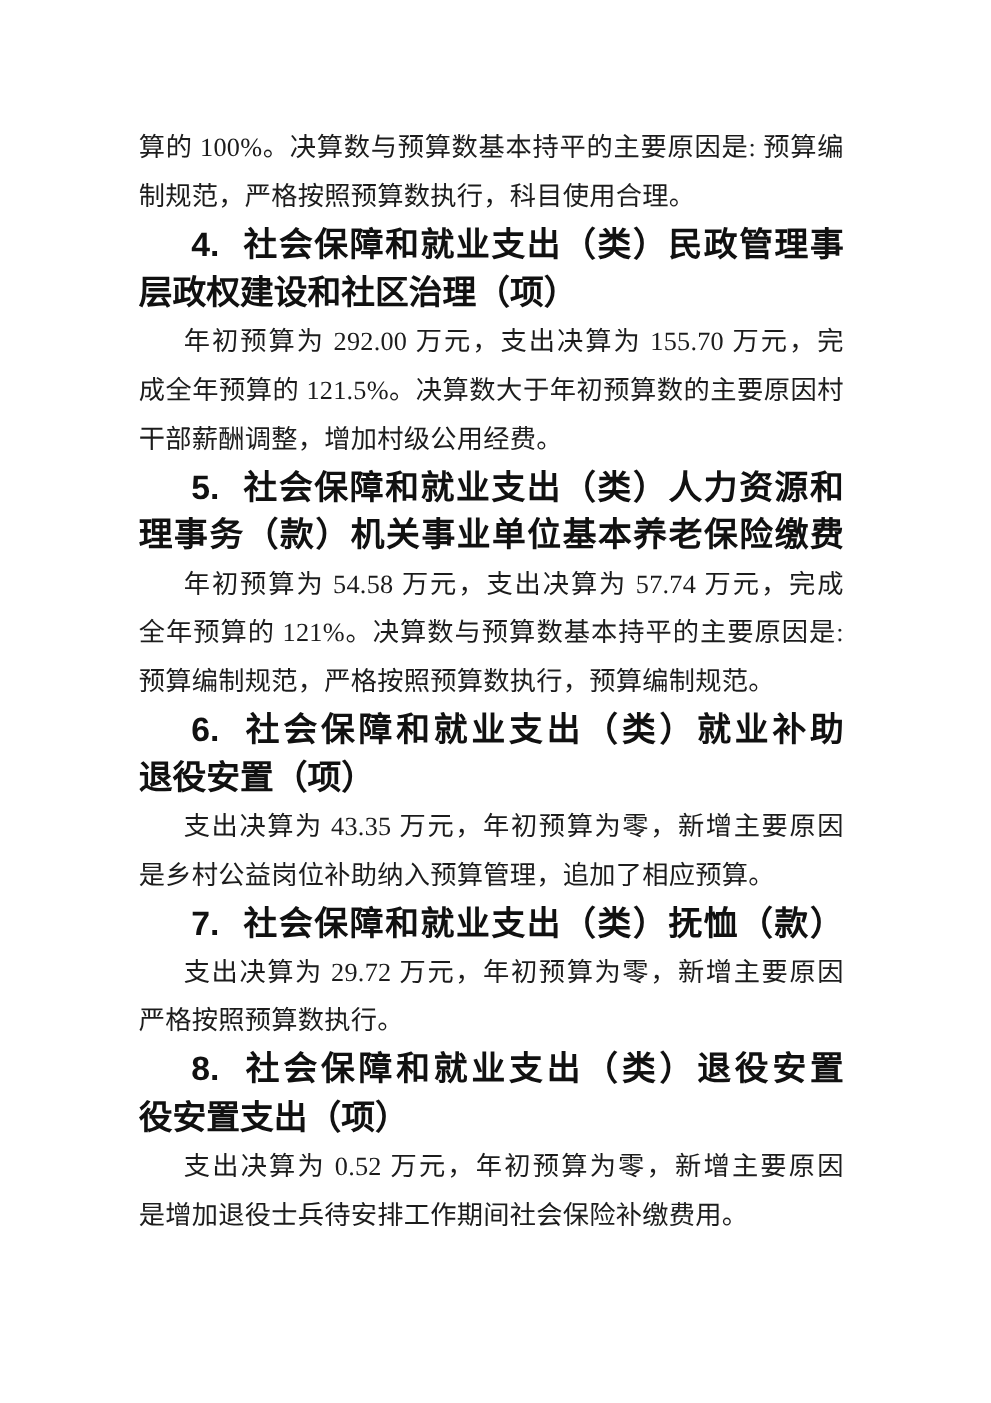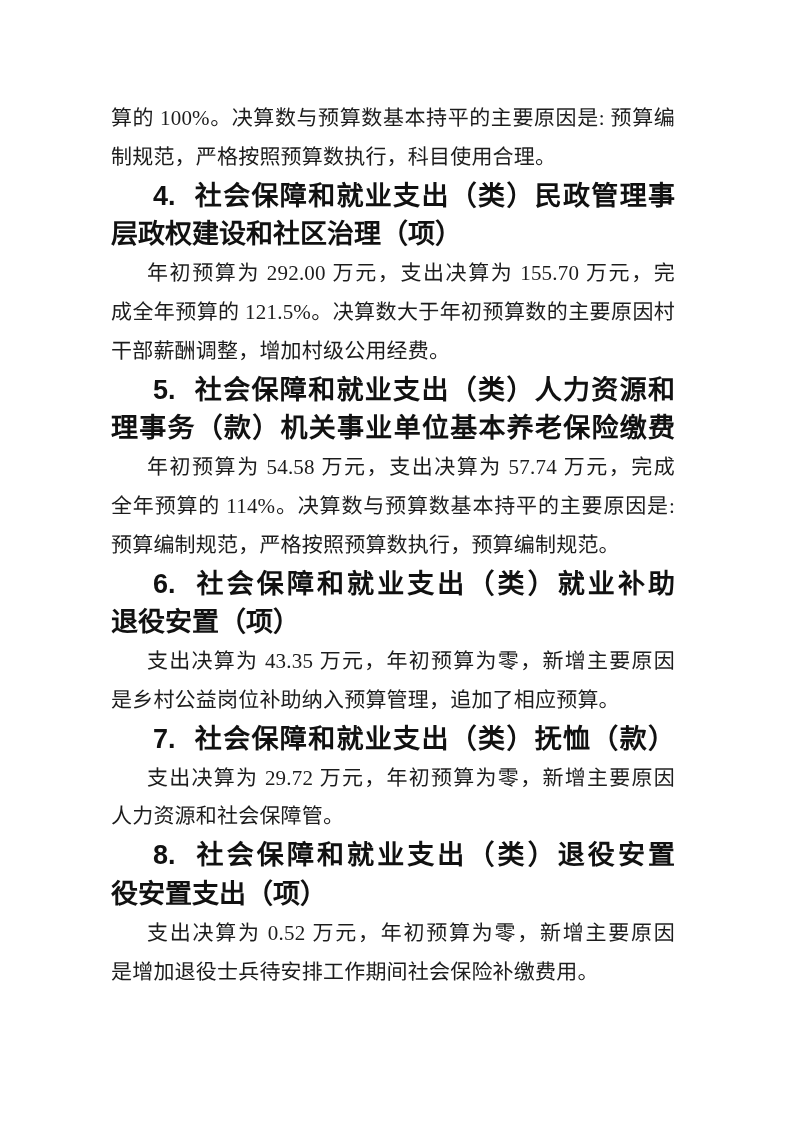--- a/index.html
+++ b/index.html
@@ -62,37 +62,37 @@
         <div class="line full indent">年初预算为 292.00 万元，支出决算为 155.70 万元，完</div>
         <div class="line full">成全年预算的 121.5%。决算数大于年初预算数的主要原因村</div>
         <div class="line">干部薪酬调整，增加村级公用经费。</div>
       </div>
       <div class="para heading">
         <div class="line full indent"><span class="hnum">5.</span>社会保障和就业支出（类）人力资源和社会保障管</div>
         <div class="line">理事务（款）机关事业单位基本养老保险缴费支出（项）</div>
       </div>
       <div class="para body">
         <div class="line full indent">年初预算为 54.58 万元，支出决算为 57.74 万元，完成</div>
-        <div class="line full">全年预算的 114%。决算数与预算数基本持平的主要原因是:</div>
+        <div class="line full">全年预算的 121%。决算数与预算数基本持平的主要原因是:</div>
         <div class="line">预算编制规范，严格按照预算数执行，预算编制规范。</div>
       </div>
       <div class="para heading">
         <div class="line full indent"><span class="hnum">6.</span>社会保障和就业支出（类）就业补助（款）其他就</div>
         <div class="line">退役安置（项）</div>
       </div>
       <div class="para body">
         <div class="line full indent">支出决算为 43.35 万元，年初预算为零，新增主要原因</div>
         <div class="line">是乡村公益岗位补助纳入预算管理，追加了相应预算。</div>
       </div>
       <div class="para heading">
         <div class="line full indent"><span class="hnum">7.</span>社会保障和就业支出（类）抚恤（款）死亡抚恤(项)</div>
       </div>
       <div class="para body">
         <div class="line full indent">支出决算为 29.72 万元，年初预算为零，新增主要原因</div>
-        <div class="line">人力资源和社会保障管。</div>
+        <div class="line">严格按照预算数执行。</div>
       </div>
       <div class="para heading">
         <div class="line full indent"><span class="hnum">8.</span>社会保障和就业支出（类）退役安置（款）其他退</div>
         <div class="line">役安置支出（项）</div>
       </div>
       <div class="para body">
         <div class="line full indent">支出决算为 0.52 万元，年初预算为零，新增主要原因</div>
         <div class="line">是增加退役士兵待安排工作期间社会保险补缴费用。</div>
       </div>
     </div>

